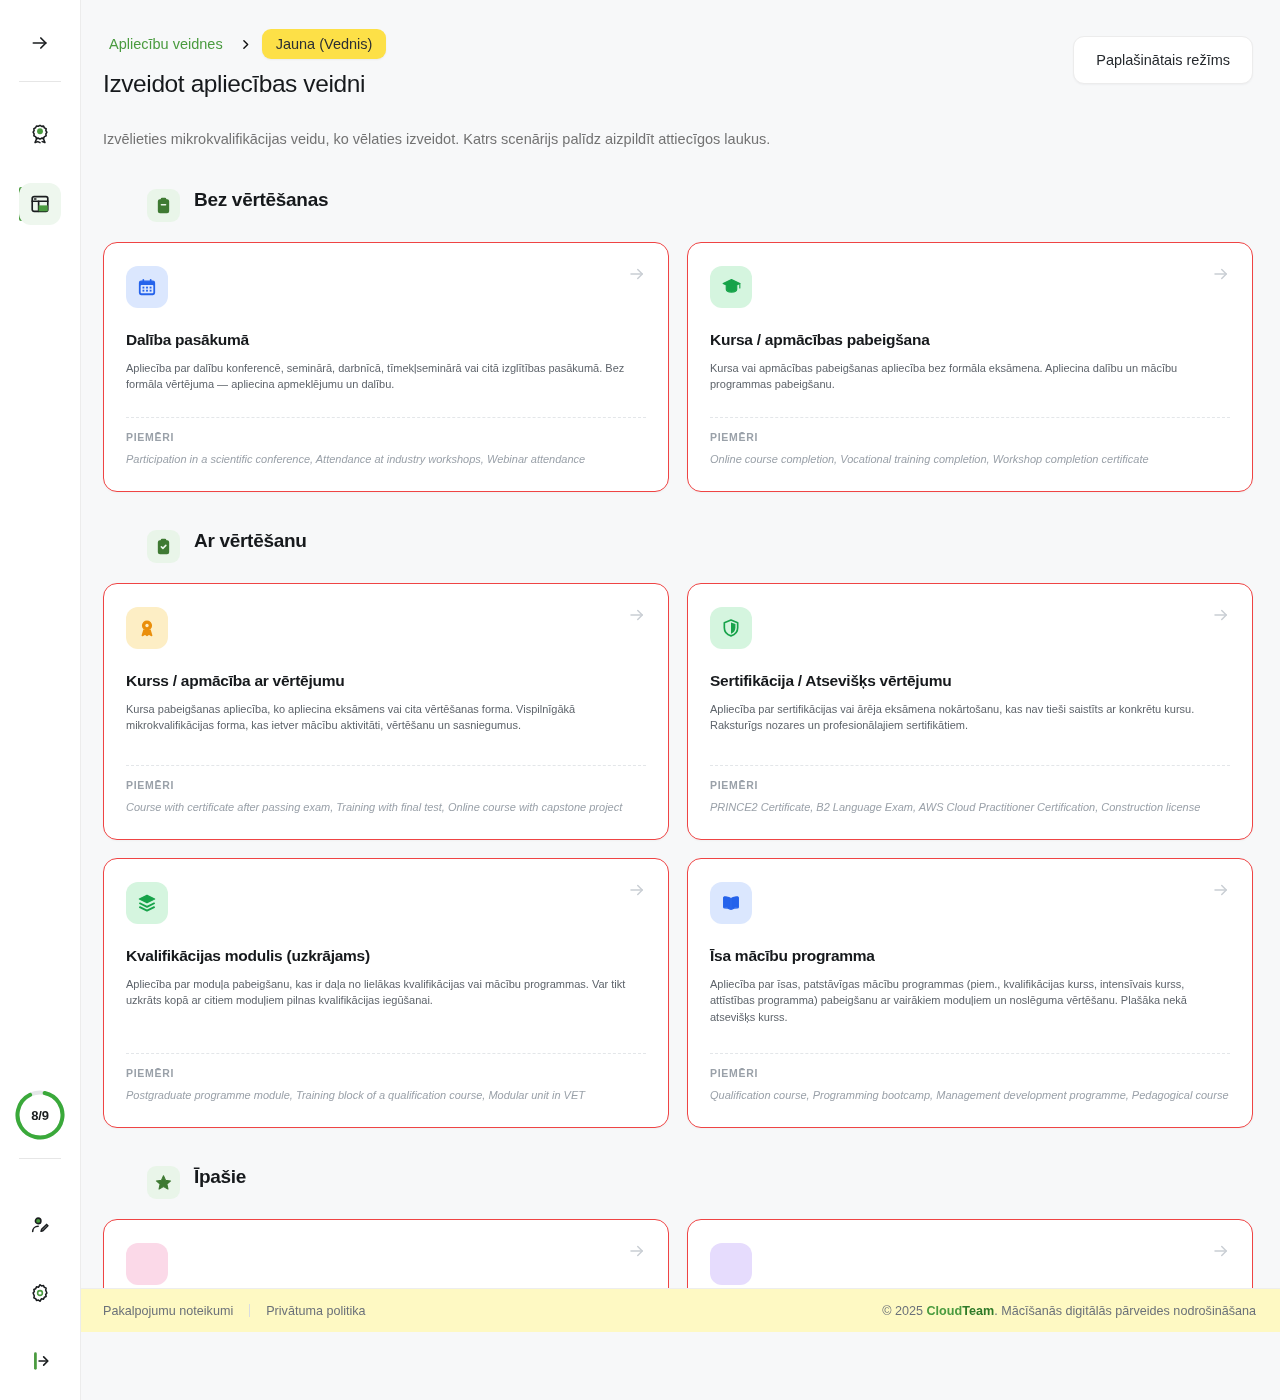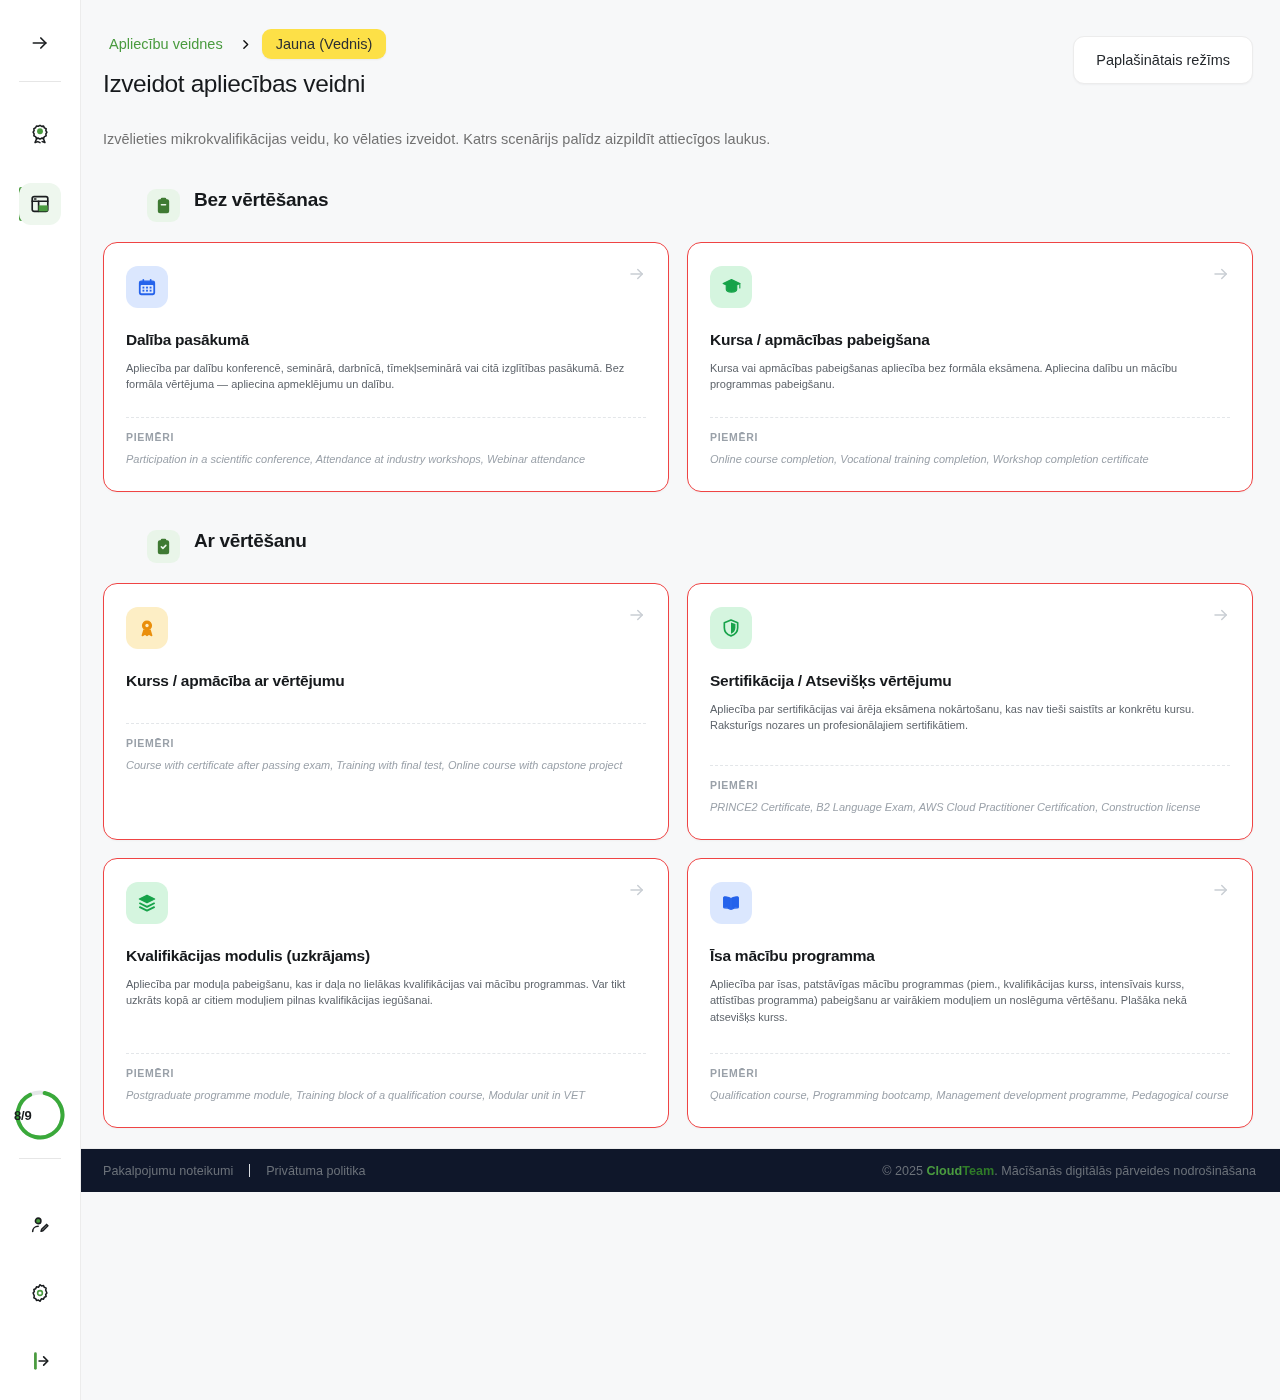--- a/index.html
+++ b/index.html
@@ -28,28 +28,28 @@
   .sb-divider { width: 42px; height: 1px; background: #e6e6e6; margin: 17px 0; }
   .sb-item-wrap { position: relative; display: flex; align-items: center; justify-content: center; width: 81px; }
   .sb-active {
     background: #eef7ee; border-radius: 12px;
   }
   .sb-active-bar {
     position: absolute; left: 19px; top: 50%; transform: translateY(-50%);
     width: 4px; height: 34px; background: #4a9b3f; border-radius: 3px;
   }
   .sb-spacer { flex: 1 1 auto; }
-  .progress-ring { width: 52px; height: 52px; position: relative; display:flex; align-items:center; justify-content:flex-start; }
+  .progress-ring { width: 52px; height: 52px; position: relative; display:flex; align-items:center; justify-content:center; }
   .progress-ring .pr-label {
     position: absolute; font-size: 13px; font-weight: 700; color: #1a1d1f; letter-spacing: -0.2px;
   }
 
   
   .main {
-    flex: 1 1 auto; height: 1192px; position: relative;
+    flex: 1 1 auto; height: 1332px; position: relative;
     display: flex; flex-direction: column;
     background: #f7f8f9;
   }
   .content {
     flex: 1 1 auto; overflow: hidden;
     padding: 0 24px 0 20px;
   }
   .inner { max-width: 1152px; padding-left: 2px; }
 
   
@@ -129,21 +129,21 @@
 
   
   .row-1 .card { min-height: 250px; }
   .row-2 .card { min-height: 257px; }
   .row-3 .card { min-height: 270px; }
   .row-4 .card { min-height: 240px; }
 
   
   .footer {
     flex: 0 0 auto; height: 44px;
-    background: #0f172a;
+    background: #fef9c3;
     border-top: 1px solid #ededed;
     display: flex; align-items: center; justify-content: space-between;
     padding: 0 24px 0 22px;
     font-size: 12.6px; color: #6b7179;
   }
   .footer-left { display: flex; align-items: center; gap: 0; }
   .footer-link { color: #6b7179; cursor: pointer; padding: 2px 0; }
   .footer-divider { width: 1px; height: 13px; background: #d9dde1; margin: 0 16px; }
   .brand-cloud { color: #4a9b3f; font-weight: 600; }
   .brand-team { color: #2f7a28; font-weight: 600; }
@@ -338,20 +338,21 @@
                 </svg>
             </span>
             <div class="card-icon" style="background:#fdeec5;">
               <svg width="20" height="20" viewBox="0 0 24 24" fill="none" stroke="#ea8f0c" stroke-width="1.8" stroke-linecap="round" stroke-linejoin="round">
                 <circle cx="12" cy="9" r="5.2" fill="#ea8f0c" stroke="#ea8f0c"></circle>
                 <circle cx="12" cy="9" r="2" fill="#fdeec5" stroke="none"></circle>
                 <path d="M8.4 14.5l-2 6.5 3.3-1.6 2.3 1.5 2.3-1.5 3.3 1.6-2-6.5" fill="#ea8f0c" stroke="#ea8f0c"></path>
               </svg>
             </div>
             <div class="card-title">Kurss / apmācība ar vērtējumu</div>
+            <div class="card-desc">Kursa pabeigšanas apliecība, ko apliecina eksāmens vai cita vērtēšanas forma. Vispilnīgākā mikrokvalifikācijas forma, kas ietver mācību aktivitāti, vērtēšanu un sasniegumus.</div>
             <div class="card-sep"></div>
             <div class="examples-label">PIEMĒRI</div>
             <div class="examples-text">Course with certificate after passing exam, Training with final test, Online course with capstone project</div>
           </div>
 
           <div class="card">
             <span class="card-arrow">
               <svg width="18" height="18" viewBox="0 0 24 24" fill="none" stroke="currentColor" stroke-width="1.9" stroke-linecap="round" stroke-linejoin="round">
                   <line x1="4" y1="12" x2="19" y2="12"></line>
                   <polyline points="13 6 19 12 13 18"></polyline>

